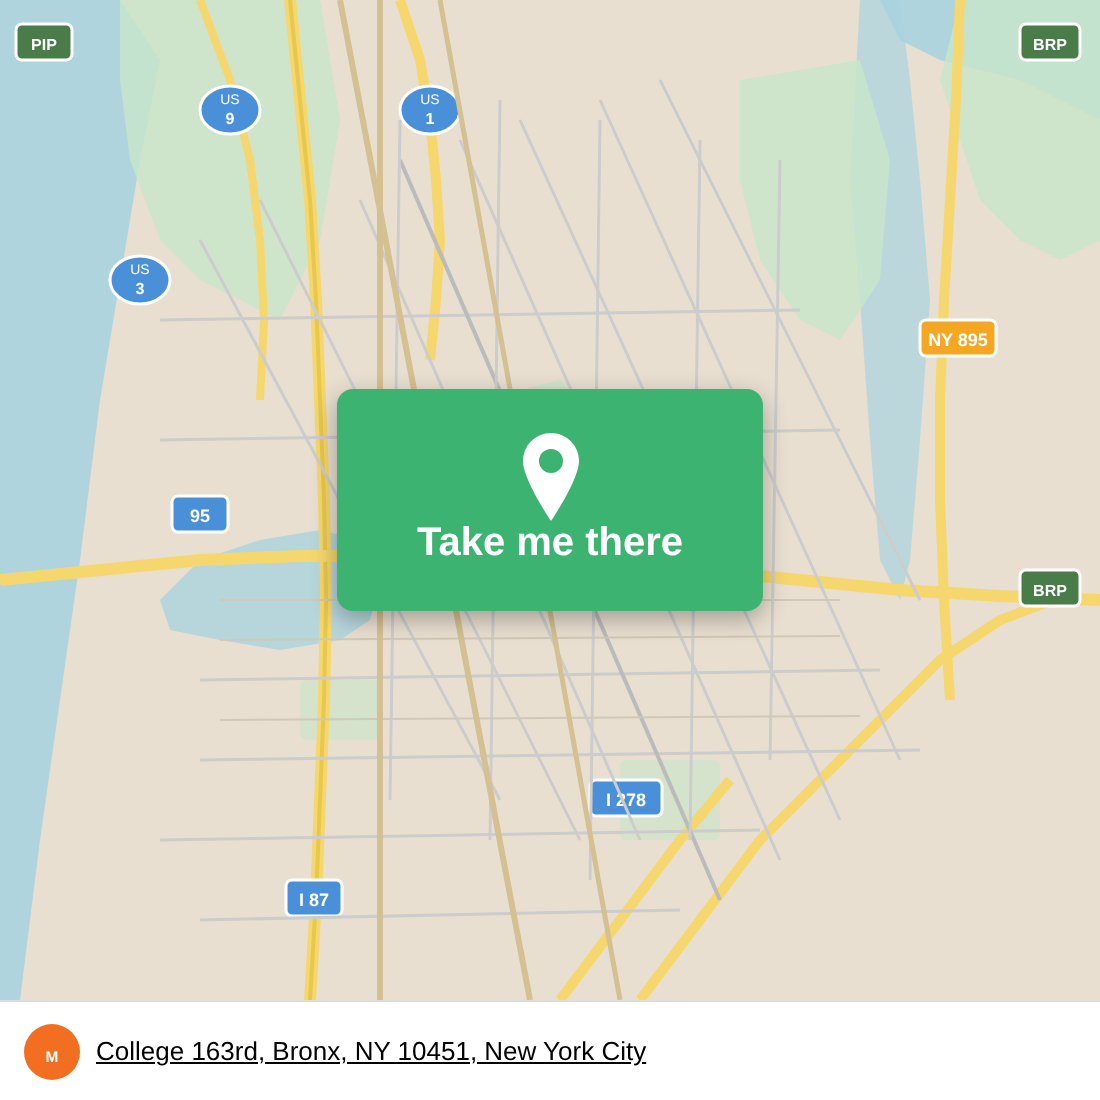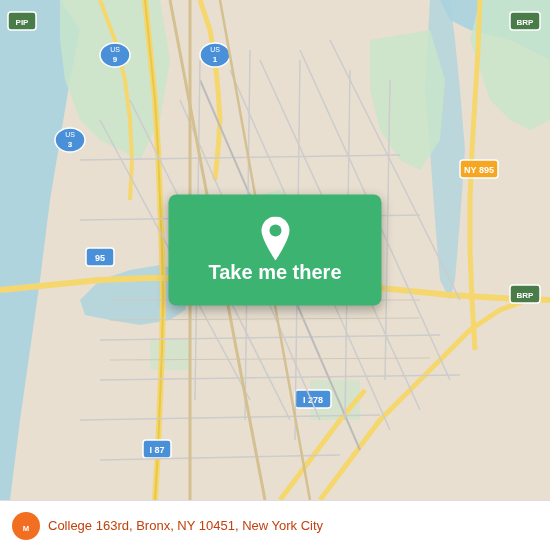--- a/index.html
+++ b/index.html
@@ -74,22 +74,23 @@
     }
 
     #footer-logo {
       height: 28px;
       width: 28px;
       flex-shrink: 0;
     }
 
     #footer-text {
       font-size: 13px;
-      color: #c2410c;
+      color: #000000;
       flex: 1;
+      text-decoration: underline;
     }
 
     #osm-credit {
       font-size: 11px;
       color: #888;
       position: absolute;
       bottom: 52px;
       left: 8px;
     }
   </style>

